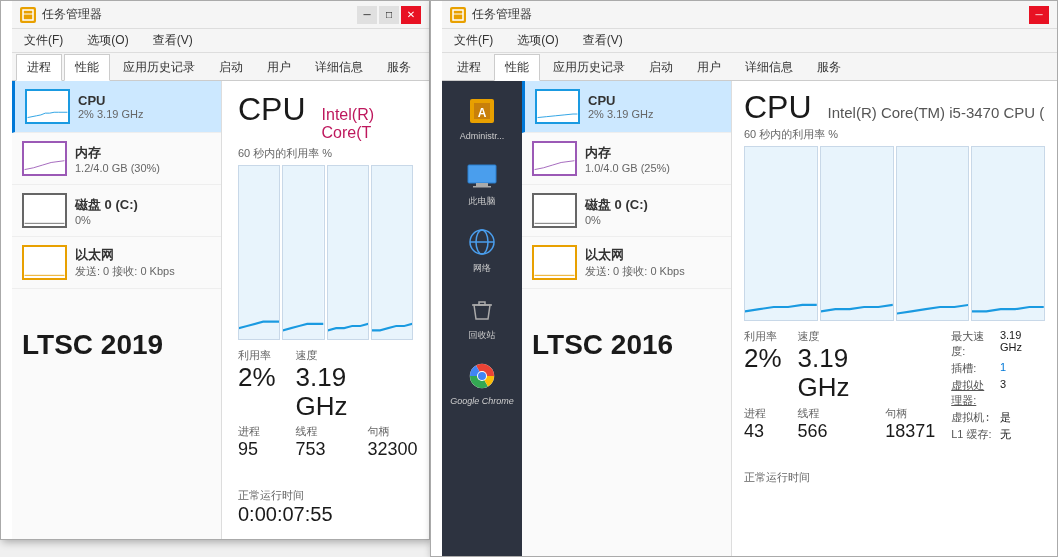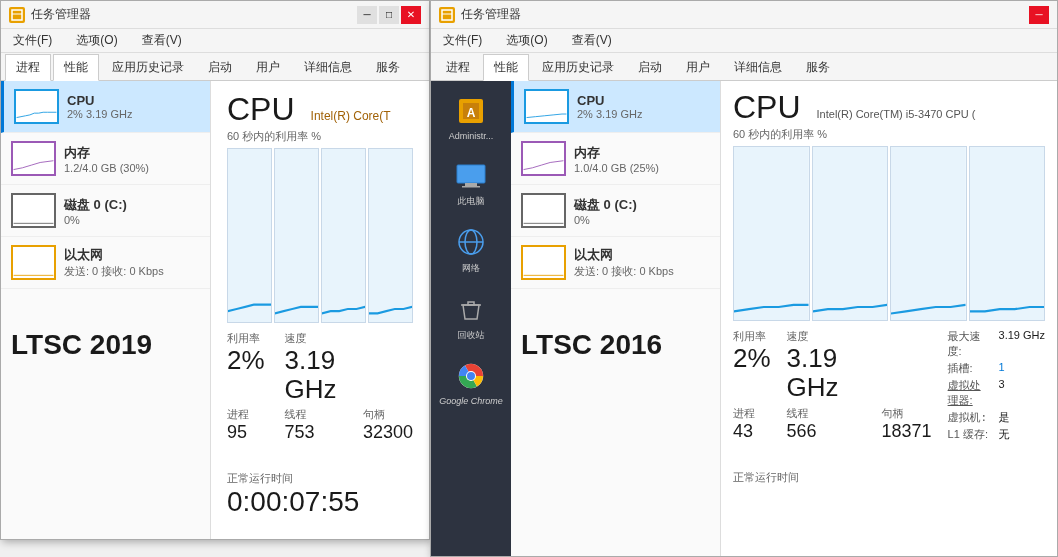--- a/index.html
+++ b/index.html
@@ -14,20 +14,21 @@
       position: relative;
     }
 
     
     .window {
       background: #fff;
       border: 1px solid #aaa;
       box-shadow: 2px 2px 8px rgba(0,0,0,0.3);
       display: flex;
       flex-direction: column;
+      padding-left: 11px;
     }
 
     .window-left {
       position: absolute;
       left: 0;
       top: 0;
       width: 430px;
       height: 540px;
     }
 
@@ -222,22 +223,22 @@
     }
 
     .panel-title {
       font-size: 32px;
       font-weight: 300;
       color: #1a1a1a;
       line-height: 1;
     }
 
     .panel-subtitle {
-      font-size: 12px;
-      color: #a16207;
+      font-size: 16px;
+      color: #be185d;
     }
 
     .graph-label {
       font-size: 11px;
       color: #666;
       margin-bottom: 4px;
     }
 
     .graph-cell {
       border: 1px solid #c8d8e8;
@@ -269,21 +270,21 @@
       color: #1a1a1a;
     }
 
     .stat-uptime-label {
       font-size: 11px;
       color: #666;
       margin-top: 22px;
     }
 
     .stat-uptime-value {
-      font-size: 28px;
+      font-size: 20px;
       font-weight: 300;
       color: #1a1a1a;
     }
 
     
     .window-right .sidebar {
       width: 215px;
     }
 
     
@@ -663,21 +664,21 @@
       </div>
 
       <div style="padding: 20px 10px;">
         <div class="label-2016">LTSC 2016</div>
       </div>
     </div>
 
     <div class="main-panel" style="padding: 10px 12px;">
       <div class="panel-header">
         <span class="panel-title">CPU</span>
-        <span class="panel-subtitle" style="font-size:11px;color:#555;">Intel(R) Core(TM) i5-3470 CPU (</span>
+        <span class="panel-subtitle" style="font-size:15px;color:#555;">Intel(R) Core(TM) i5-3470 CPU (</span>
       </div>
       <div class="graph-label">60 秒内的利用率 %</div>
 
       <div class="graph-container-4">
         <div class="graph-cell">
           <svg width="100%" height="100%" viewBox="0 0 50 80" preserveAspectRatio="none">
             <rect width="50" height="80" fill="#e8f4fc"></rect>
             <polyline points="0,76 10,75 20,74 30,74 40,73 50,73" fill="none" stroke="#1a9ae1" stroke-width="1"></polyline>
           </svg>
         </div>

